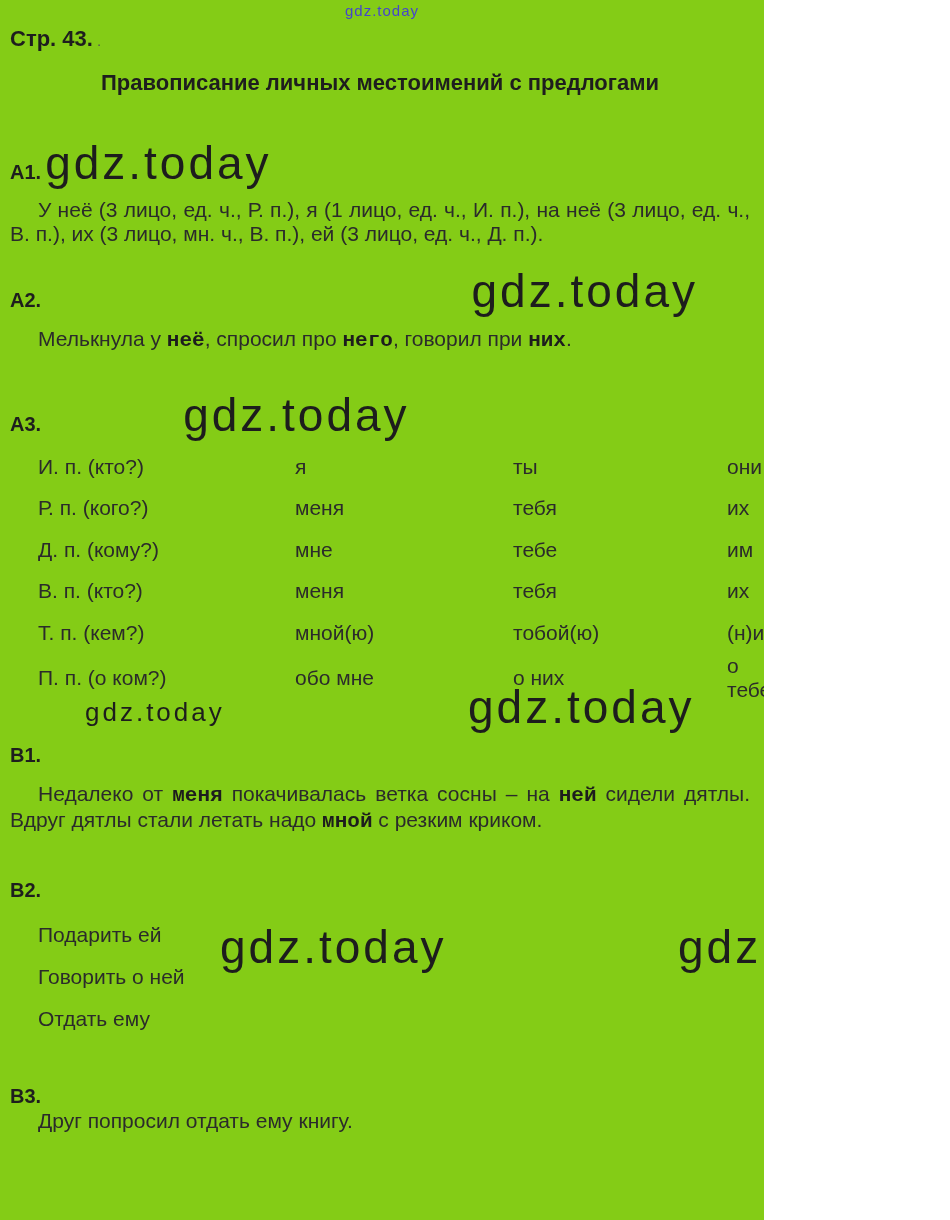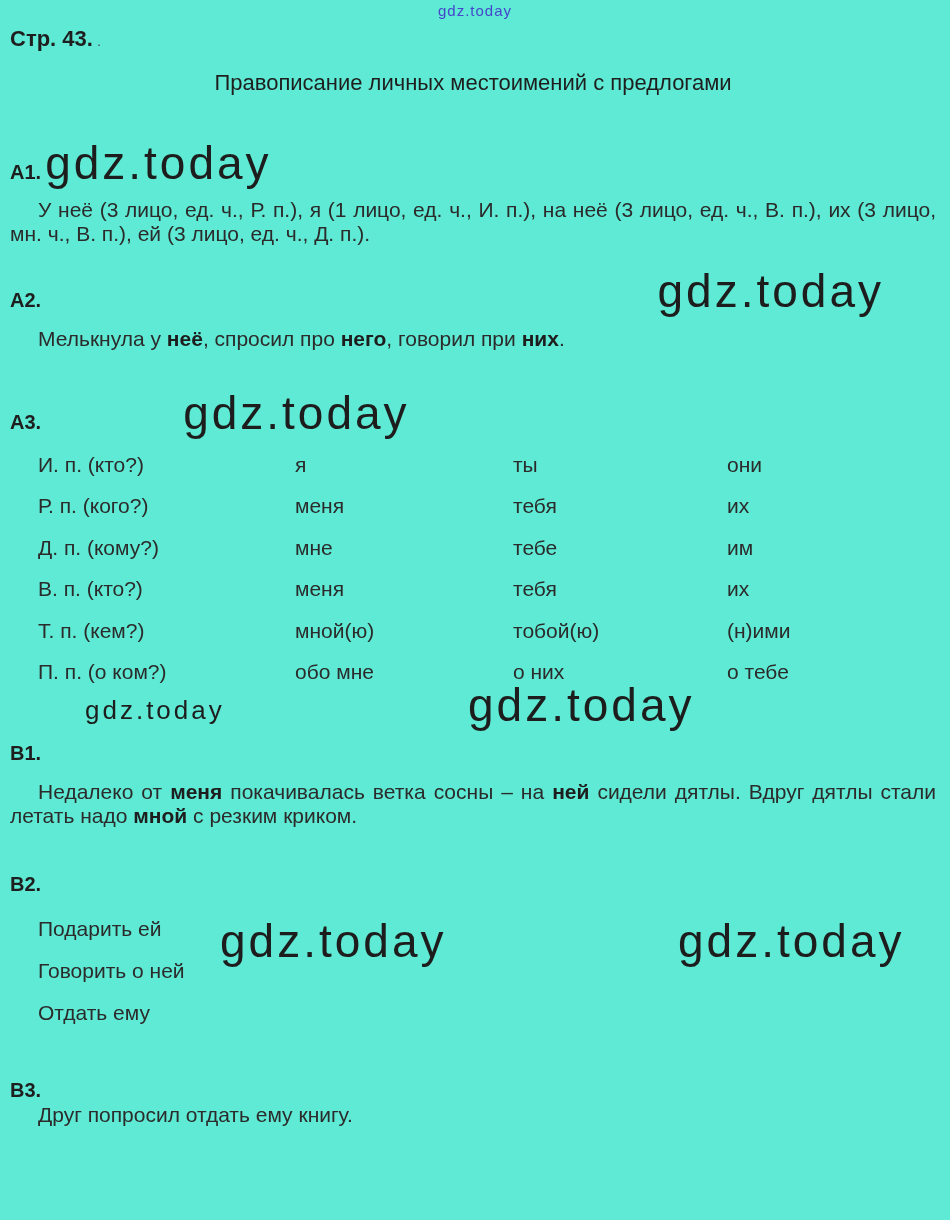--- a/index.html
+++ b/index.html
@@ -1,21 +1,21 @@
 <!DOCTYPE html>
 <html><head>
 <meta charset="utf-8">
 <style>
   * { box-sizing: border-box; }
   html, body { margin: 0; padding: 0; background: #ffffff; }
   .page {
     position: relative;
-    width: 950px;
+    width: 764px;
     height: 1220px;
-    background: #5eead4;
+    background: #84cc16;
     font-family: "Liberation Sans", sans-serif;
     color: #262626;
     overflow: hidden;
   }
   .content { padding: 0 14px 0 10px; }
 
   
   .wm {
     font-family: "Liberation Sans", sans-serif;
     font-weight: 300;
@@ -34,21 +34,21 @@
     font-weight: 400;
     letter-spacing: 1px;
     color: #4646cb;
   }
   .wm-xl { font-size: 46px; line-height: 1.1; }
   .wm-sm { font-size: 26px; line-height: 1.1; }
 
   
   .page-head { margin-top: 26px; font-size: 22px; font-weight: bold; color: #1e1e1e; line-height: 26px; }
   .page-head .dot-suffix { font-weight: normal; font-size: 15px; color: #555; }
-  .doc-title { margin-top: 16px; text-align: center; font-size: 22px; font-weight: normal; color: #1e1e1e; line-height: 26px; }
+  .doc-title { margin-top: 16px; text-align: center; font-size: 22px; font-weight: bold; color: #1e1e1e; line-height: 26px; }
   .sec-label { font-size: 20px; font-weight: bold; color: #1e1e1e; line-height: 24px; }
 
   
   .a1-row { margin-top: 42px; height: 54px; display: flex; align-items: baseline; }
   .a1-row .wm-xl { margin-left: 4px; }
   .a2-row { margin-top: 20px; height: 52px; display: flex; align-items: baseline; justify-content: space-between; }
   .a2-row .wm-xl { padding-right: 52px; }
   .a3-row { margin-top: 36px; height: 52px; display: flex; align-items: baseline; }
   .a3-row .wm-xl { margin-left: 142px; }
 
@@ -58,21 +58,21 @@
     font-size: 21px;
     line-height: 24px;
     text-align: justify;
     text-indent: 28px;
     color: #2b2b2b;
   }
   .para-a1 { margin-top: 6px; }
   .para-b1 { margin-top: 15px; }
   .line { margin: 0; padding-left: 28px; font-size: 21px; line-height: 26px; color: #2b2b2b; }
   .line-a2 { margin-top: 8px; }
-  .b { font-weight: bold; color: #1d1d1d; }
+  .b { font-weight: bold; color: #1d1d1d; font-family: Liberation Mono, monospace; }
 
   
   .ptable { margin-top: 4px; }
   .ptable-row {
     display: grid;
     grid-template-columns: 257px 218px 214px 1fr;
     padding-left: 28px;
     height: 41.5px;
     align-items: center;
     font-size: 21px;

